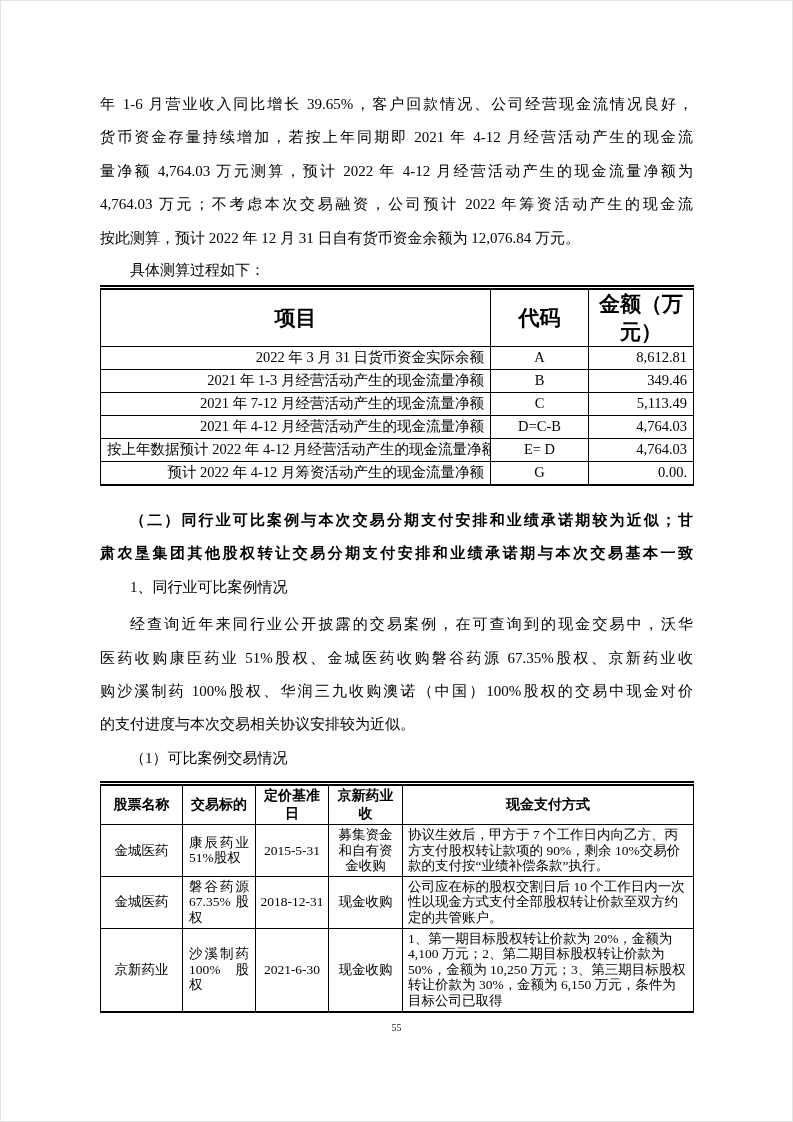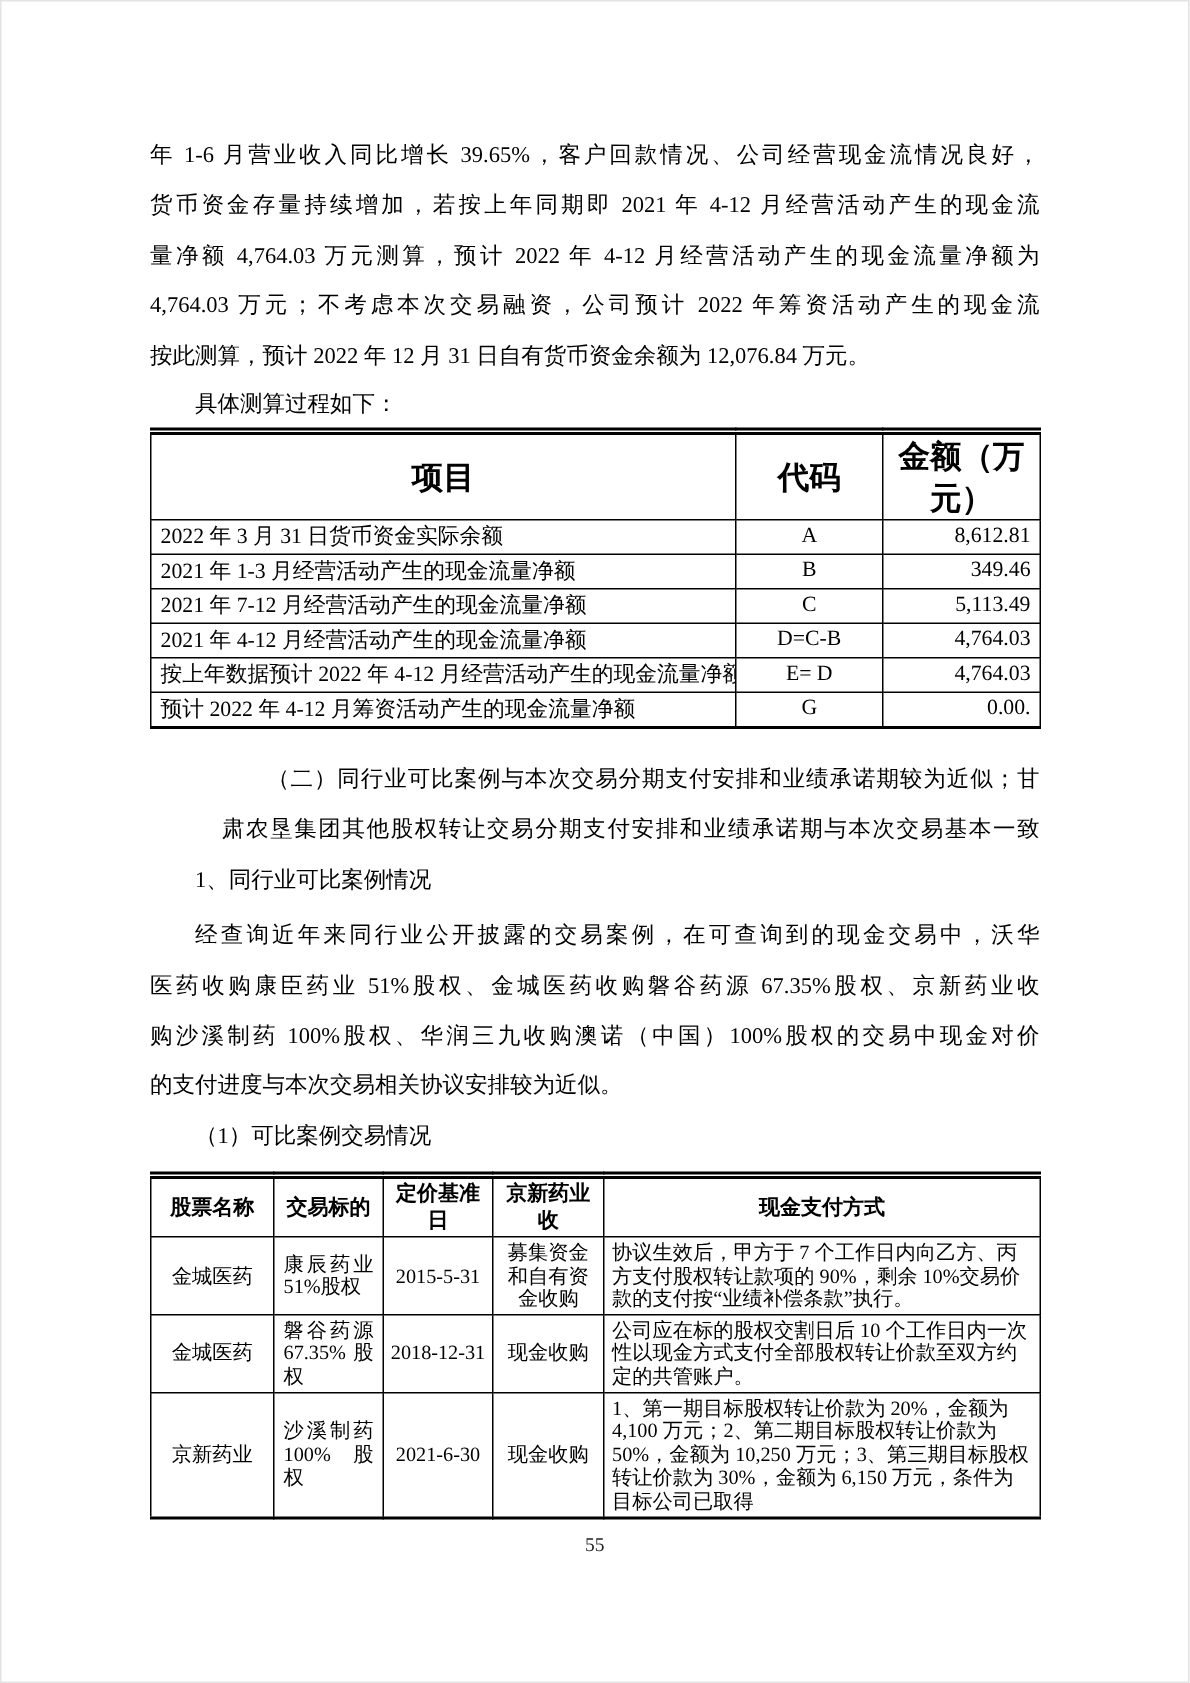--- a/index.html
+++ b/index.html
@@ -17,21 +17,21 @@
     left: 100px; top: 88px;
     width: 593px;
   }
   .bline {
     font-size: 15px;
     height: 33.4px;
     line-height: 33.4px;
   }
   .fill { text-align: justify; text-align-last: justify; }
   .indent { text-indent: 2em; }
-  .bold { font-weight: normal; margin-left: 48px; }
+  .bold { font-weight: bold; }
   .caption-line { height: 30px; line-height: 30px; }
   .heading { margin-top: 18px; }
 
   table.doc-table {
     width: 593px;
     border-collapse: collapse;
     table-layout: fixed;
     border-top: 5px double #000;
     border-bottom: 2.5px solid #000;
     border-left: 1.5px solid #000;
@@ -41,21 +41,21 @@
 
   
   .t1 th {
     font-size: 21px; font-weight: bold;
     height: 25px; padding: 0 4px; text-align: center;
   }
   .t1 td {
     font-size: 14.5px; height: 21px; padding: 0.5px 6px;
     white-space: nowrap; overflow: hidden;
   }
-  .t1 .item { text-align: left; }
+  .t1 .item { text-align: right; }
   .t1 .code { text-align: center; }
   .t1 .amt  { text-align: right; }
   .t1 tr.total td { font-weight: bold; }
 
   
   .t2 th {
     font-size: 14px; font-weight: bold;
     height: 23px; padding: 1px 2px; text-align: center;
   }
   .t2 td {
@@ -65,21 +65,21 @@
   .t2 td.tgt { text-align: justify; padding: 2px 6px; }
   .t2 td.typ { padding: 2px 7px; }
   .t2 td.pay { text-align: left; padding: 2px 5px; }
 
   .spacer-6 { height: 6px; }
 
   .page-number {
     position: absolute;
     left: 0; top: 1022px; width: 793px;
     text-align: center;
-    font-size: 13px;
+    font-size: 10px;
     color: #222;
   }
 </style>
 </head>
 <body>
 
 <div class="content">
 
   <div>
     <div class="bline fill">年 1-6 月营业收入同比增长 39.65%，客户回款情况、公司经营现金流情况良好，</div>

